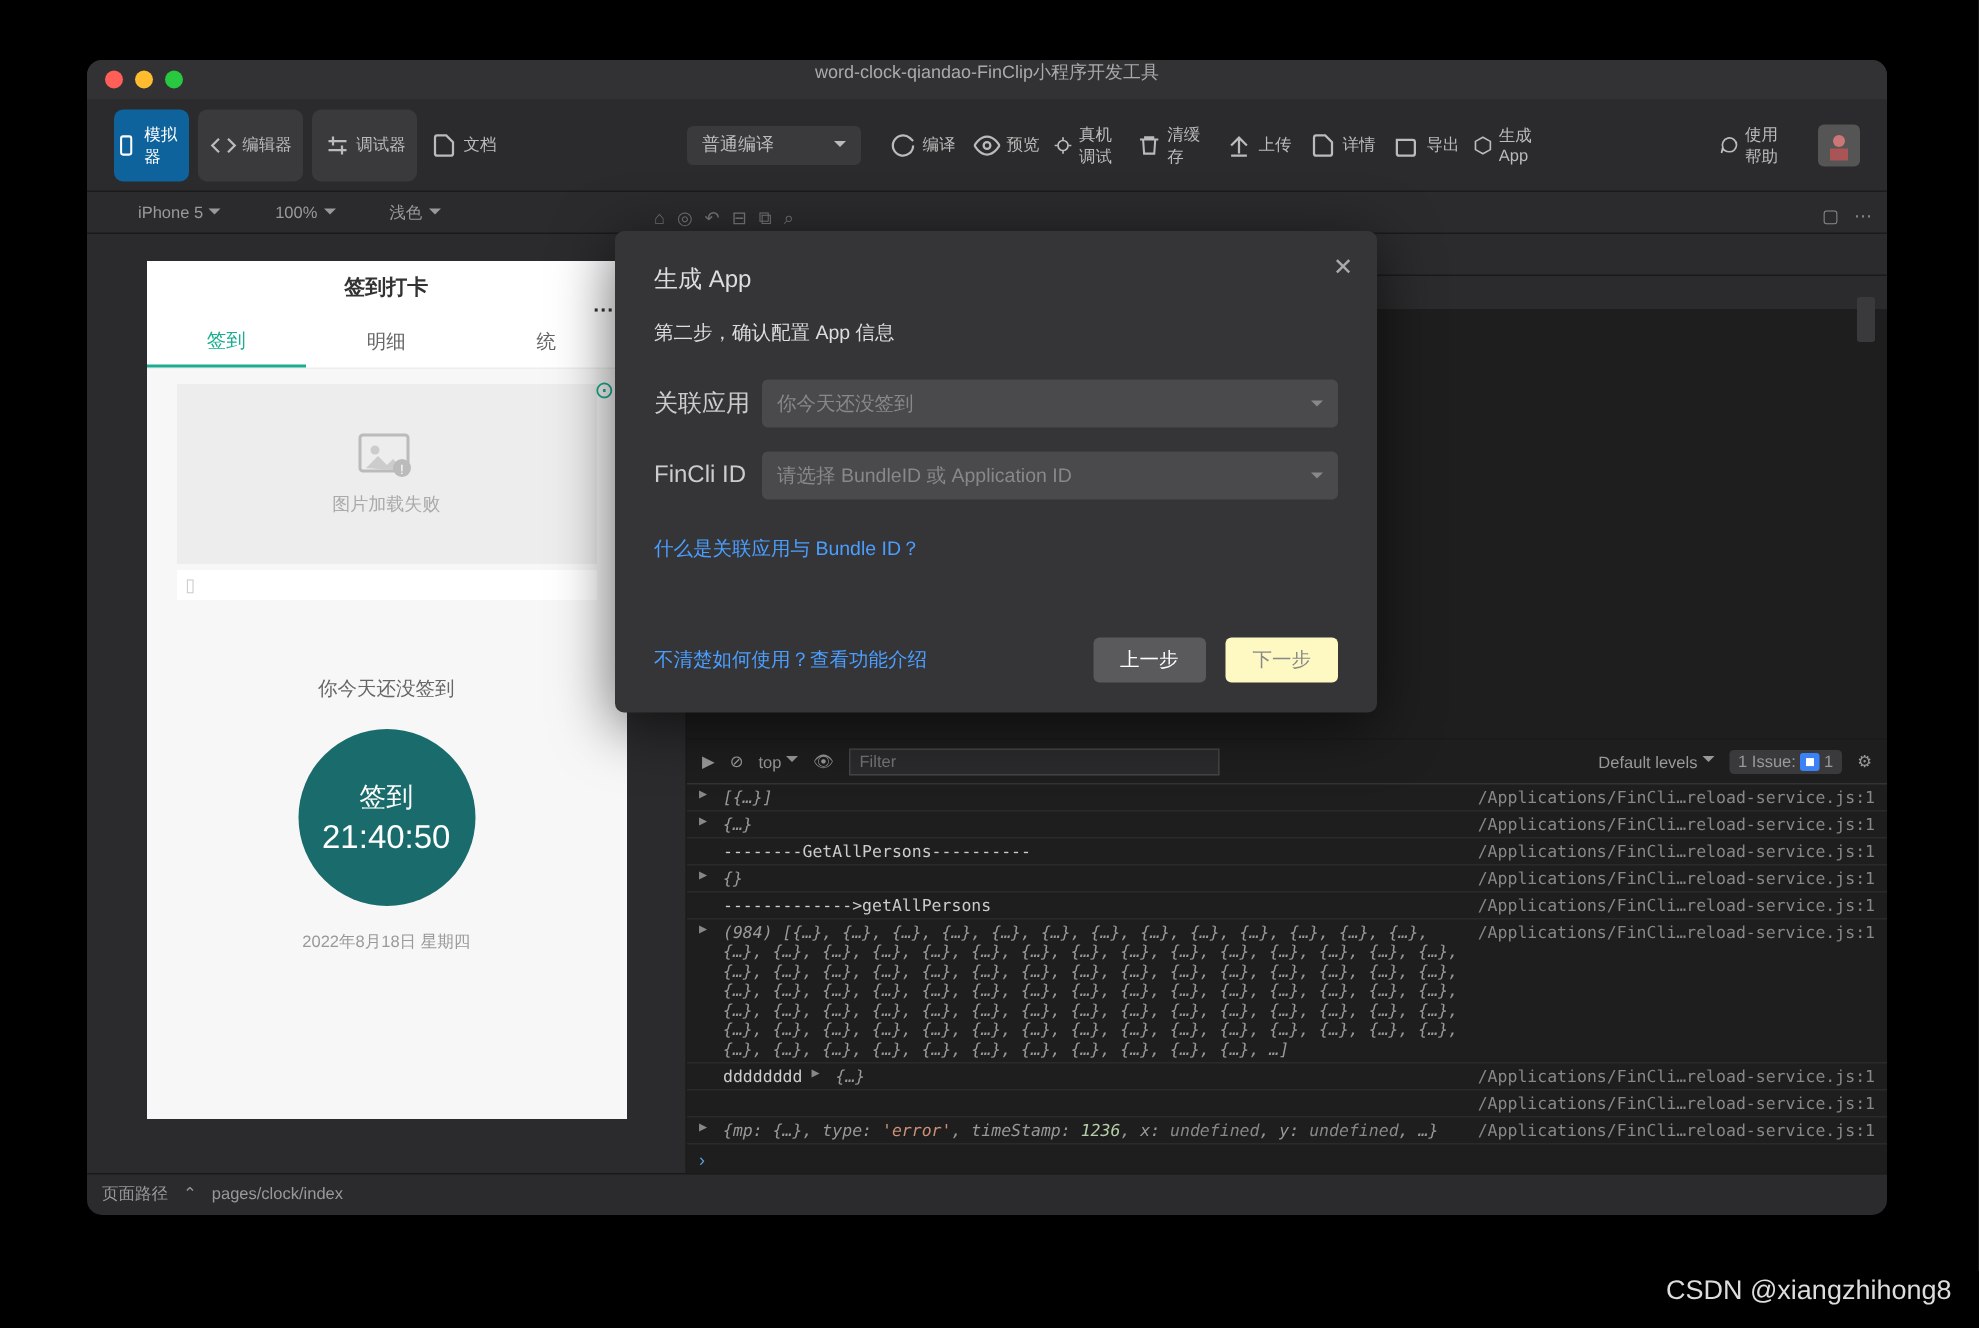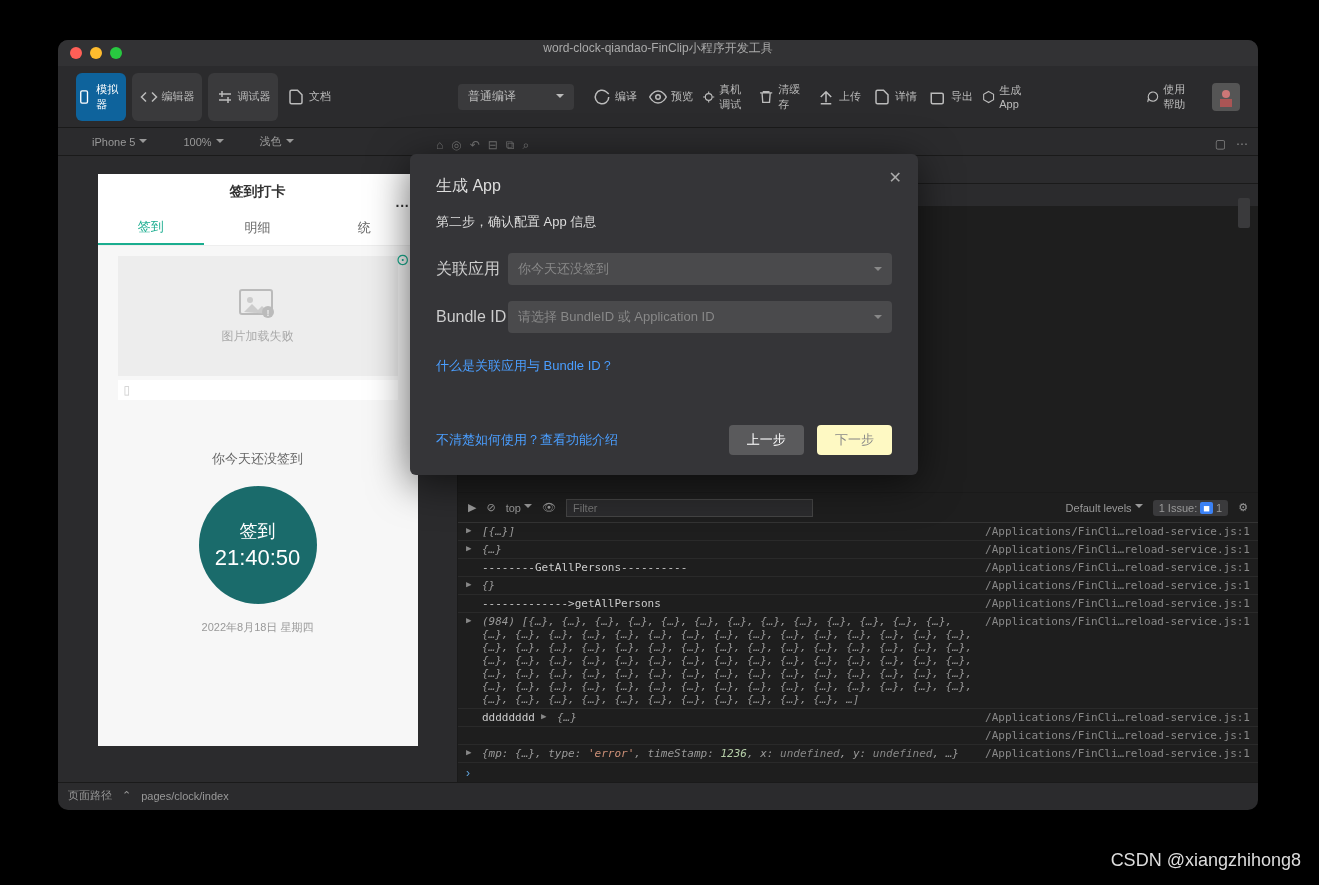--- a/index.html
+++ b/index.html
@@ -344,21 +344,21 @@
     <h2>生成 App</h2>
     <div class="sub">第二步，确认配置 App 信息</div>
     <div class="mrow">
       <label>关联应用</label>
       <div class="msel">
           <span>你今天还没签到</span>
           <span class="tri-down"></span>
         </div>
     </div>
     <div class="mrow">
-      <label>Bundle ID</label>
+      <label>FinCli ID</label>
       <div class="msel">
           <span>请选择 BundleID 或 Application ID</span>
           <span class="tri-down"></span>
         </div>
     </div>
     <div style="margin-top:24px">
       <span class="mlink">什么是关联应用与 Bundle ID？</span>
     </div>
     <div class="mfoot">
       <span class="mlink">不清楚如何使用？查看功能介绍</span>

